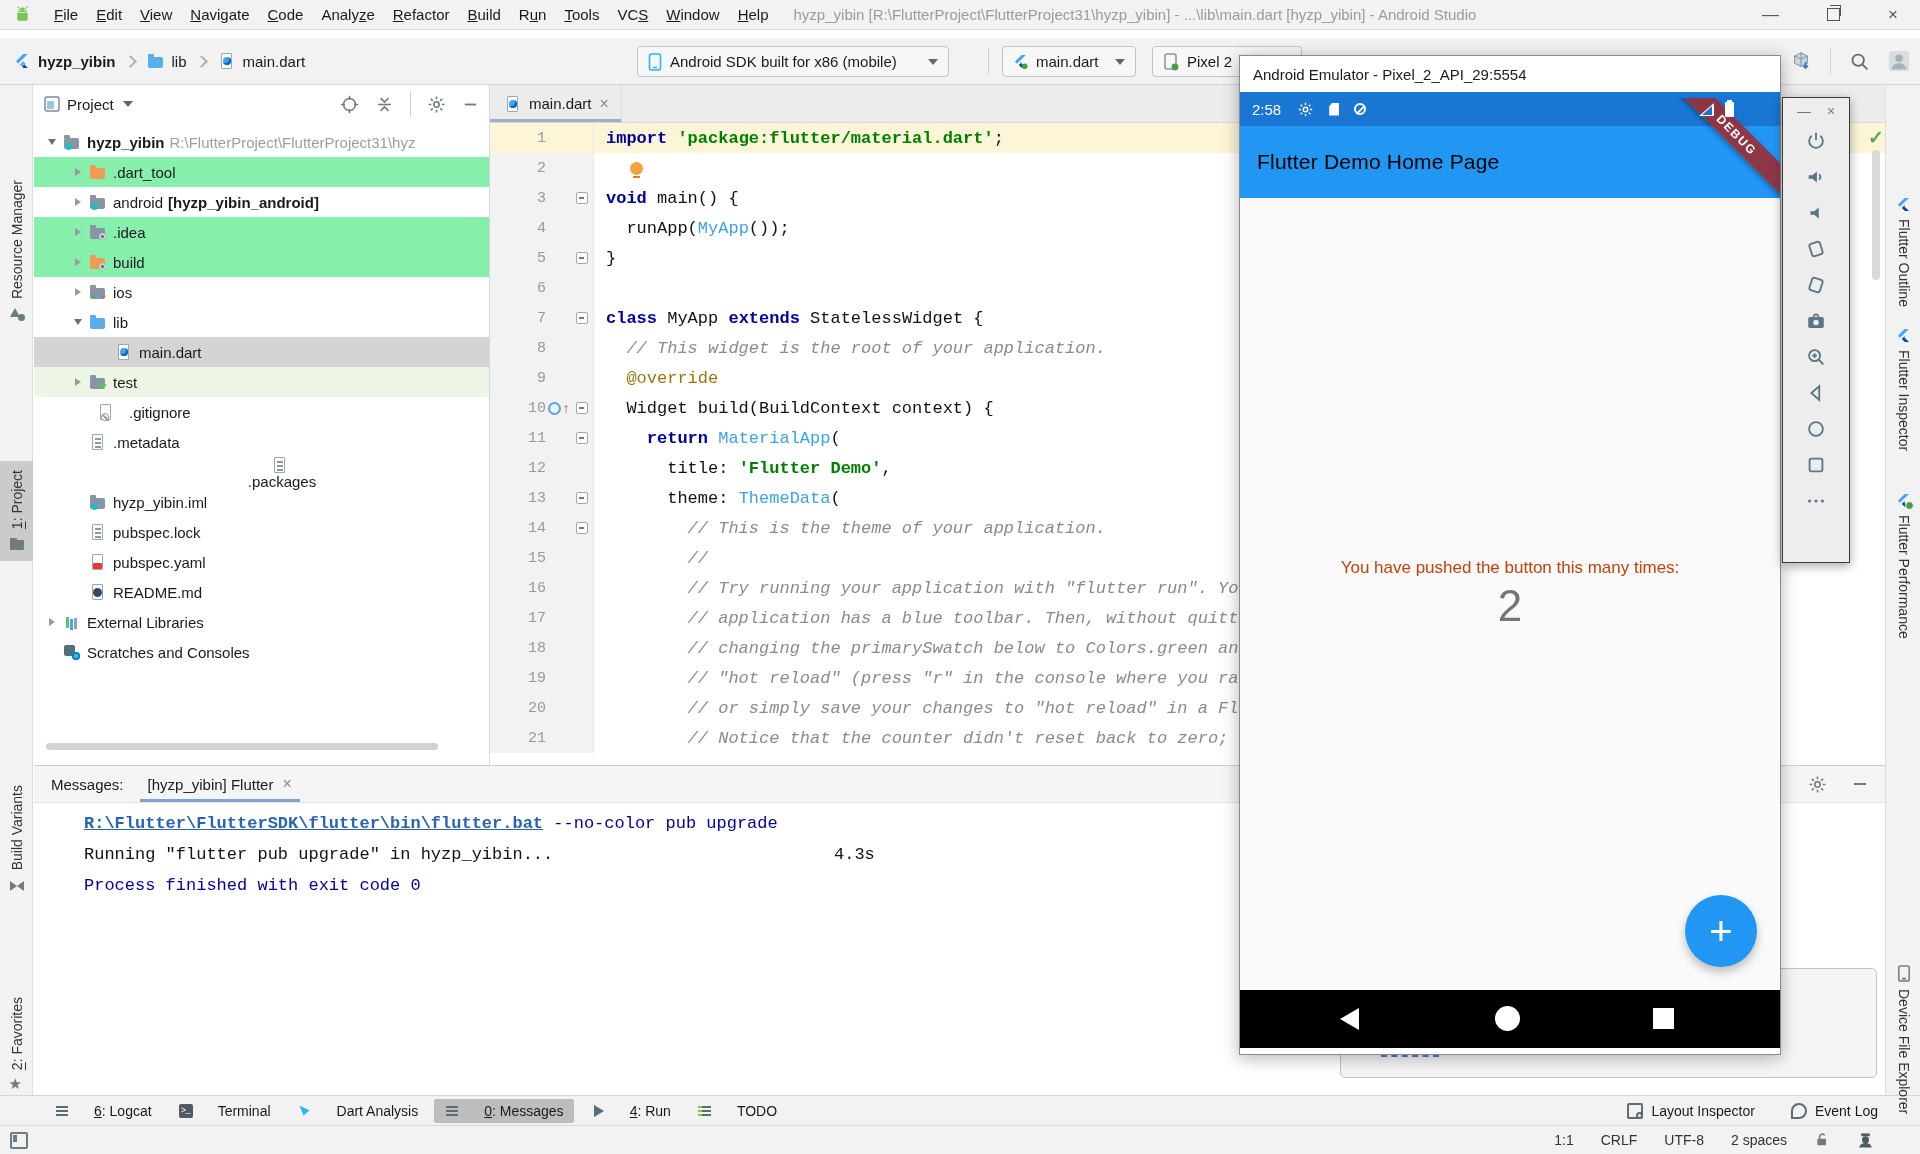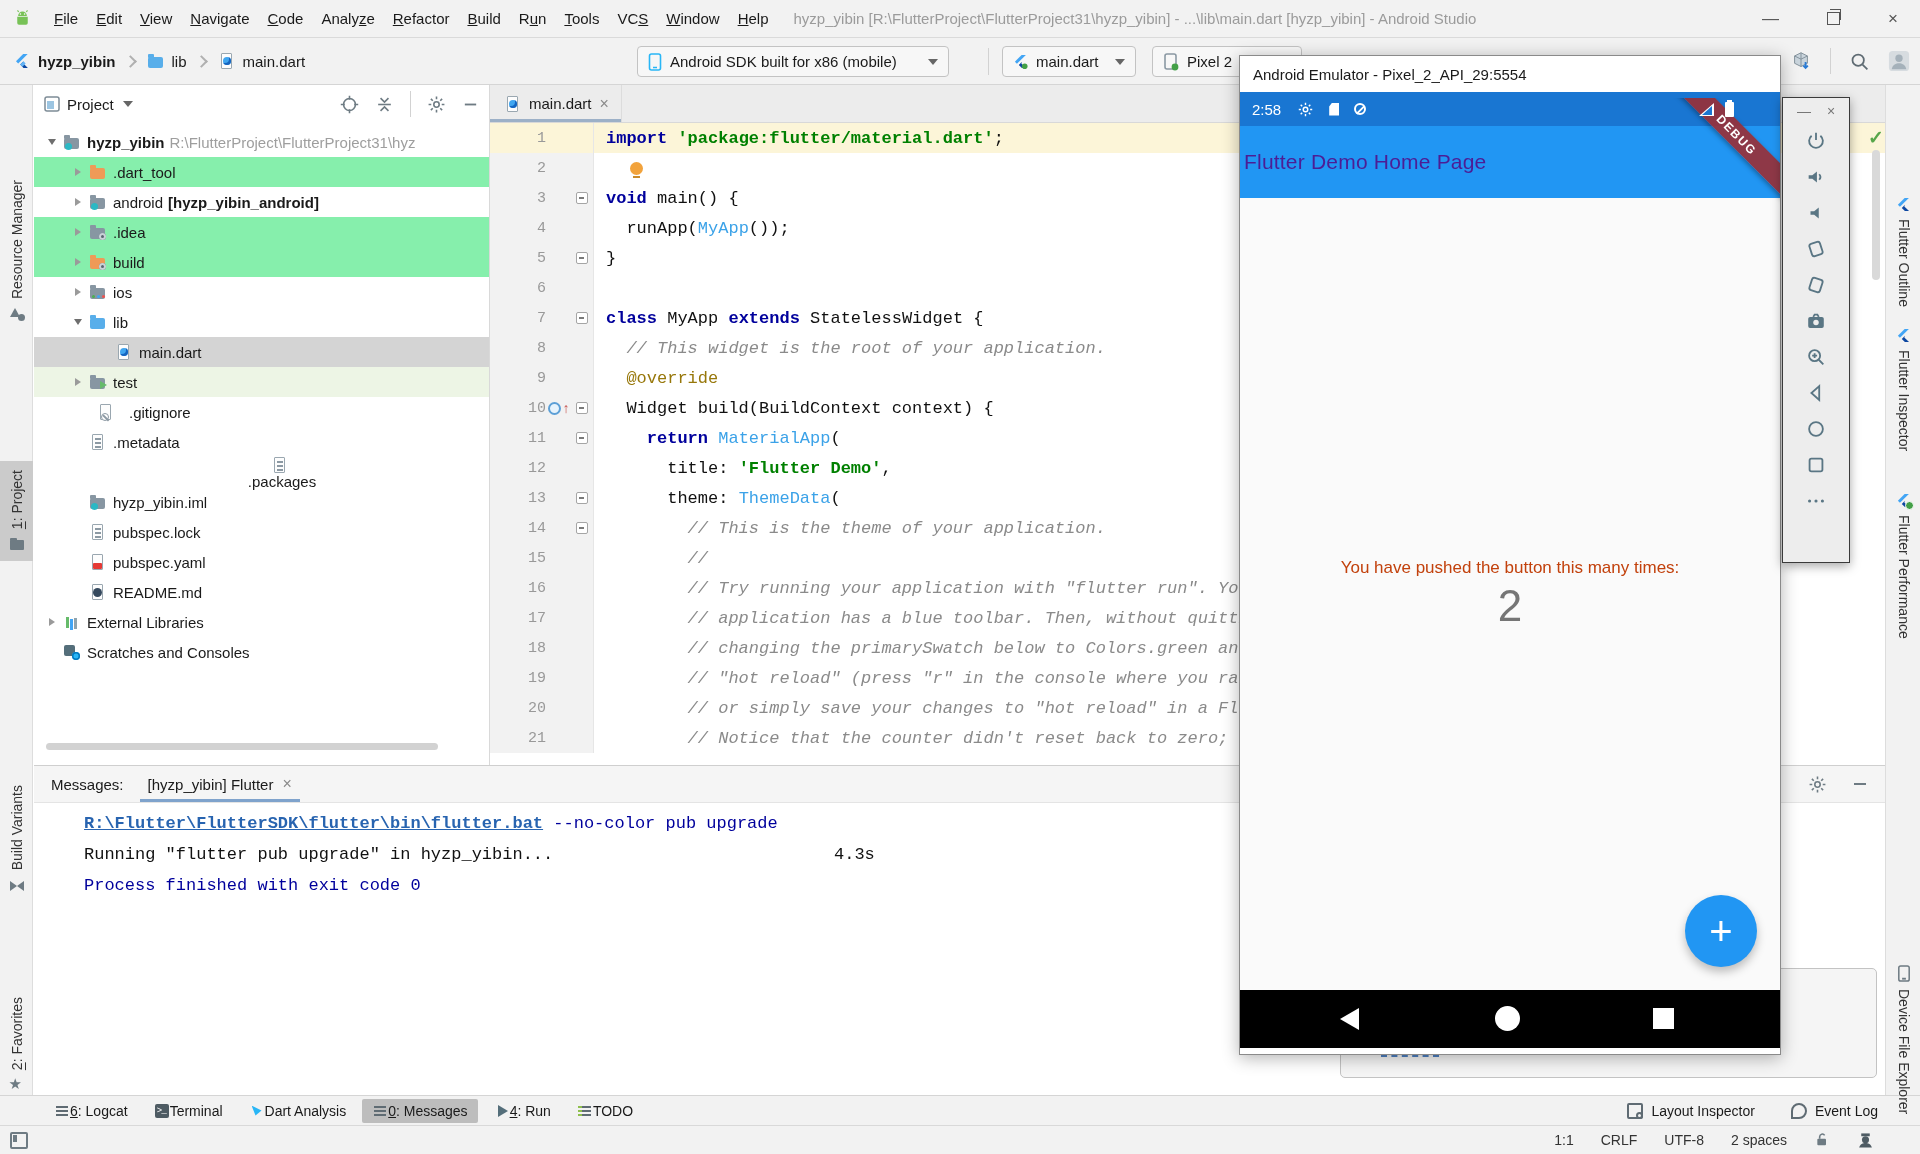--- a/index.html
+++ b/index.html
@@ -1,18 +1,18 @@
 <!DOCTYPE html>
 <html><head>
 <meta charset="utf-8">
 <style>
   html,body{margin:0;padding:0;background:#888}
   .app{position:relative;width:1920px;height:1154px;background:#fff;font-family:"Liberation Sans",sans-serif;overflow:hidden;color:#1a1a1a}
   
-  .titlebar{position:absolute;left:0;top:0;width:100%;height:38px;background:#F2F2F2;border-bottom:1px solid #DADADA;display:flex;align-items:center;box-sizing:border-box}
+  .titlebar{position:absolute;left:0;top:0;width:100%;height:30px;background:#F2F2F2;border-bottom:1px solid #DADADA;display:flex;align-items:center;box-sizing:border-box}
   .droid{width:21px;height:21px;margin:0 12px 0 12px;flex:none}
   .menubar{display:flex;align-items:center}
   .menu-item{padding:0 9px;font-size:15px;white-space:nowrap}
   .menu-item u{text-decoration:underline}
   .win-title{color:#9B9B9B;font-size:15px;margin-left:16px;white-space:nowrap;overflow:hidden;flex:1}
   .win-controls{display:flex;gap:48px;margin-right:22px;align-items:center;color:#555}
   .wc{font-size:17px;line-height:1}
   .wc-restore{width:11px;height:11px;border:1px solid #555;position:relative;background:#F2F2F2}
   .wc-restore::before{content:"";position:absolute;left:2px;top:-4px;width:10px;height:10px;border:1px solid #555;border-left:none;border-bottom:none}
   
@@ -112,21 +112,21 @@
   .msg-icons{margin-left:auto;margin-right:16px;display:flex;gap:24px;align-items:center}
   #console-lines{position:absolute;top:42px;left:0;right:0;font-family:"Liberation Mono","DejaVu Sans Mono",monospace;font-size:17px}
   .con-row{height:31px;position:relative;display:flex;align-items:center;padding-left:50px;white-space:pre}
   .c-link{color:#2864B0;text-decoration:underline;font-weight:bold}
   .c-navy{color:#00009C}
   .c-plain{color:#111}
   .c-right{position:absolute;left:800px;color:#111}
   
   .bottombar{position:absolute;left:0;top:1095px;width:100%;height:30px;background:#F2F2F2;border-top:1px solid #D5D5D5;display:flex;align-items:center;font-size:14px;box-sizing:border-box}
   #btabs{display:flex;align-items:center;gap:6px;margin-left:44px}
-  .btab{display:flex;align-items:center;gap:0;padding:4px 10px;border-radius:2px}
+  .btab{display:flex;align-items:center;gap:24px;padding:4px 10px;border-radius:2px}
   .btab.active{background:#BDBDBD}
   .bb-right{margin-left:auto;margin-right:42px;display:flex;gap:36px;align-items:center}
   .bb-item{display:flex;align-items:center;gap:8px}
   .bic{width:16px;height:16px;position:relative;display:inline-block;flex:none}
   .bic i{position:absolute}
   .bic-logcat i,.bic-messages i{left:2px;top:3px;width:12px;height:2px;background:#5F6B73;box-shadow:0 4px 0 #5F6B73,0 8px 0 #5F6B73}
   .bic-terminal::before{content:"";position:absolute;inset:1px;background:#4E5B63;border-radius:2px}
   .bic-terminal i{left:3px;top:3px;color:#fff;font-size:9px;font-family:"Liberation Mono",monospace}
   .bic-terminal i::before{content:">_"}
   .bic-dart i{left:3px;top:3px;width:10px;height:10px;background:#29B6F6;clip-path:polygon(0 0,100% 50%,40% 100%);}
@@ -165,21 +165,21 @@
   .sig{position:relative;width:16px;height:14px}
   .sig::before{content:"";position:absolute;left:0;bottom:0;border-bottom:13px solid #fff;border-left:15px solid transparent}
   .sig::after{content:"";position:absolute;left:3px;bottom:1px;border-bottom:9px solid #1976D2;border-left:10px solid transparent}
   .batt{width:9px;height:15px;background:#fff;border-radius:1px;position:relative}
   .batt::before{content:"";position:absolute;left:2px;top:-2px;width:5px;height:2px;background:#fff}
   .sd{width:10px;height:13px;background:#fff;clip-path:polygon(30% 0,100% 0,100% 100%,0 100%,0 30%)}
   .saver{width:12px;height:12px;border:2px solid #fff;border-radius:50%;position:relative;box-sizing:border-box}
   .saver::before{content:"";position:absolute;left:-1px;top:3.5px;width:11px;height:2px;background:#fff;transform:rotate(-45deg)}
   .banner-wrap{position:absolute;top:42px;right:0;width:110px;height:110px;overflow:hidden;z-index:6}
   .banner{position:absolute;top:26px;right:-44px;width:175px;transform:rotate(45deg);background:rgba(151,48,57,.93);color:#fff;font-size:12px;font-weight:bold;text-align:center;padding:4px 0;letter-spacing:1.5px;box-shadow:0 2px 5px rgba(0,0,0,.35)}
-  .emu-appbar{height:72px;background:#2196F3;display:flex;align-items:center;padding-left:4px;color:#4c1d95;font-size:21px;font-weight:500;letter-spacing:.2px}
+  .emu-appbar{height:72px;background:#2196F3;display:flex;align-items:center;padding-left:17px;color:#000000;font-size:21px;font-weight:500;letter-spacing:.2px}
   .emu-body{position:relative;height:792px;background:#FAFAFA}
   .body-text{position:absolute;top:360px;width:100%;text-align:center;font-size:17px;color:#c2410c}
   .counter{position:absolute;top:382px;width:100%;text-align:center;font-size:44px;color:#757575;line-height:1.2}
   .fab{position:absolute;left:445px;top:697px;width:72px;height:72px;border-radius:50%;background:#2196F3;color:#fff;display:flex;align-items:center;justify-content:center;font-size:40px;font-weight:300;box-shadow:0 5px 10px rgba(0,0,0,.25)}
   .emu-nav{height:58px;background:#000;position:relative}
   .nav-back{position:absolute;left:100px;top:18px;border-right:19px solid #fff;border-top:11px solid transparent;border-bottom:11px solid transparent}
   .nav-home{position:absolute;left:255px;top:16px;width:25px;height:25px;border-radius:50%;background:#fff}
   .nav-recent{position:absolute;left:413px;top:18px;width:21px;height:21px;background:#fff}
   
   .etb{position:absolute;left:1782px;top:97px;width:68px;height:466px;background:#EDEDED;border:1px solid #3A3A3A;box-shadow:0 3px 10px rgba(0,0,0,.35);display:flex;flex-direction:column;align-items:center;z-index:9;box-sizing:border-box}

